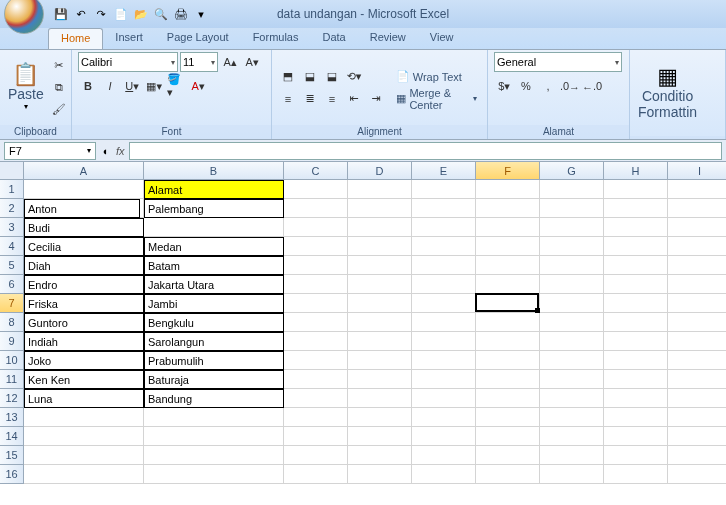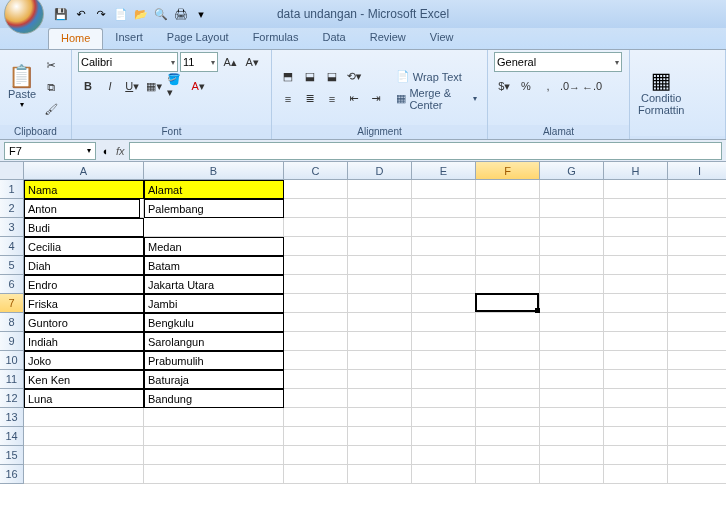--- a/index.html
+++ b/index.html
@@ -14,21 +14,21 @@
 .tabs { height: 22px; background: linear-gradient(#cde1f7, #c3ddf9); display: flex; padding-left: 48px; border-bottom: 1px solid #9ab; }
 .tab { padding: 3px 12px; color: #3b5575; cursor: pointer; border-radius: 3px 3px 0 0; }
 .tab.active { background: #f2f7fd; border: 1px solid #9ab; border-bottom: none; color: #d06500; }
 
 .ribbon { height: 90px; background: linear-gradient(#eaf2fc, #d6e7fb); display: flex; border-bottom: 1px solid #9ab; }
 .group { border-right: 1px solid #b5cde8; display: flex; flex-direction: column; }
 .group-body { flex: 1; display: flex; align-items: center; padding: 2px 6px; gap: 3px; }
 .group-label { text-align: center; font-size: 10px; color: #3b5575; padding: 1px 0 2px; background: rgba(200,220,245,0.3); }
 .big-btn { display: flex; flex-direction: column; align-items: center; cursor: pointer; padding: 2px; }
 .big-btn .glyph { font-size: 22px; line-height: 1; }
-.big-btn .lbl { font-size: 11px; color: #3b5575; }
+.big-btn .lbl { font-size: 14px; color: #3b5575; }
 .col { display: flex; flex-direction: column; gap: 2px; }
 .row { display: flex; gap: 2px; align-items: center; }
 .sbtn { width: 20px; height: 20px; display: flex; align-items: center; justify-content: center; border: 1px solid transparent; cursor: pointer; font-size: 11px; color: #333; }
 .combo { height: 20px; border: 1px solid #8aa; background: #fff; font-size: 11px; padding: 0 2px; display: flex; align-items: center; justify-content: space-between; }
 .combo .arr { font-size: 8px; color: #555; }
 .wide-btn { height: 20px; display: flex; align-items: center; gap: 3px; padding: 0 4px; cursor: pointer; color: #3b5575; }
 
 .namebox-row { height: 22px; background: #e4ecf7; display: flex; align-items: center; border-bottom: 1px solid #9ab; padding: 1px 4px; gap: 4px; }
 .namebox { width: 92px; height: 18px; background: #fff; border: 1px solid #8aa; display: flex; align-items: center; padding: 0 4px; font-size: 11px; }
 .fx-label { font-style: italic; color: #555; }
@@ -370,21 +370,20 @@
           <div class="cell" style="left: 644px; top: 266px; width: 64px;"></div>
           <div class="cell" style="left: 0px; top: 285px; width: 120px;"></div>
           <div class="cell" style="left: 120px; top: 285px; width: 140px;"></div>
           <div class="cell" style="left: 260px; top: 285px; width: 64px;"></div>
           <div class="cell" style="left: 324px; top: 285px; width: 64px;"></div>
           <div class="cell" style="left: 388px; top: 285px; width: 64px;"></div>
           <div class="cell" style="left: 452px; top: 285px; width: 64px;"></div>
           <div class="cell" style="left: 516px; top: 285px; width: 64px;"></div>
           <div class="cell" style="left: 580px; top: 285px; width: 64px;"></div>
           <div class="cell" style="left: 644px; top: 285px; width: 64px;"></div>
-          <div class="cell hdr" style="left: 0px; top: 0px; width: 120px;">Nama</div>
           <div class="cell hdr" style="left: 120px; top: 0px; width: 140px;">Alamat</div>
           <div class="cell bordered" style="left: 0px; top: 19px; width: 116px;">Anton</div>
           <div class="cell bordered" style="left: 120px; top: 19px; width: 140px;">Palembang</div>
           <div class="cell bordered" style="left: 0px; top: 38px; width: 120px;">Budi</div>
           <div class="cell bordered" style="left: 0px; top: 57px; width: 120px;">Cecilia</div>
           <div class="cell bordered" style="left: 0px; top: 76px; width: 120px;">Diah</div>
           <div class="cell bordered" style="left: 120px; top: 57px; width: 140px;">Medan</div>
           <div class="cell bordered" style="left: 0px; top: 95px; width: 120px;">Endro</div>
           <div class="cell bordered" style="left: 120px; top: 76px; width: 140px;">Batam</div>
           <div class="cell bordered" style="left: 120px; top: 95px; width: 140px;">Jakarta Utara</div>

